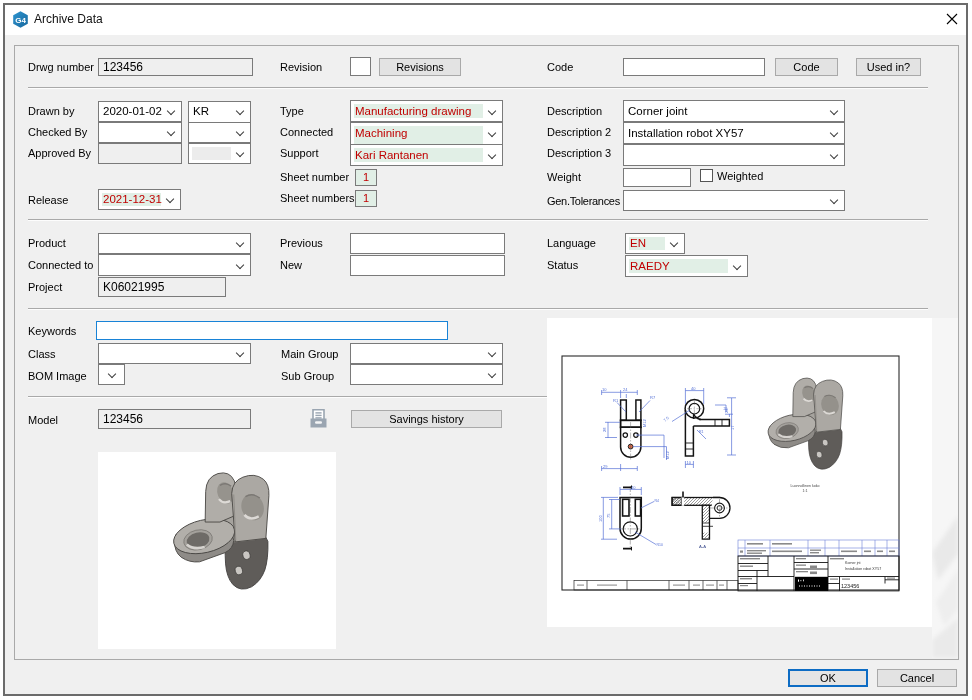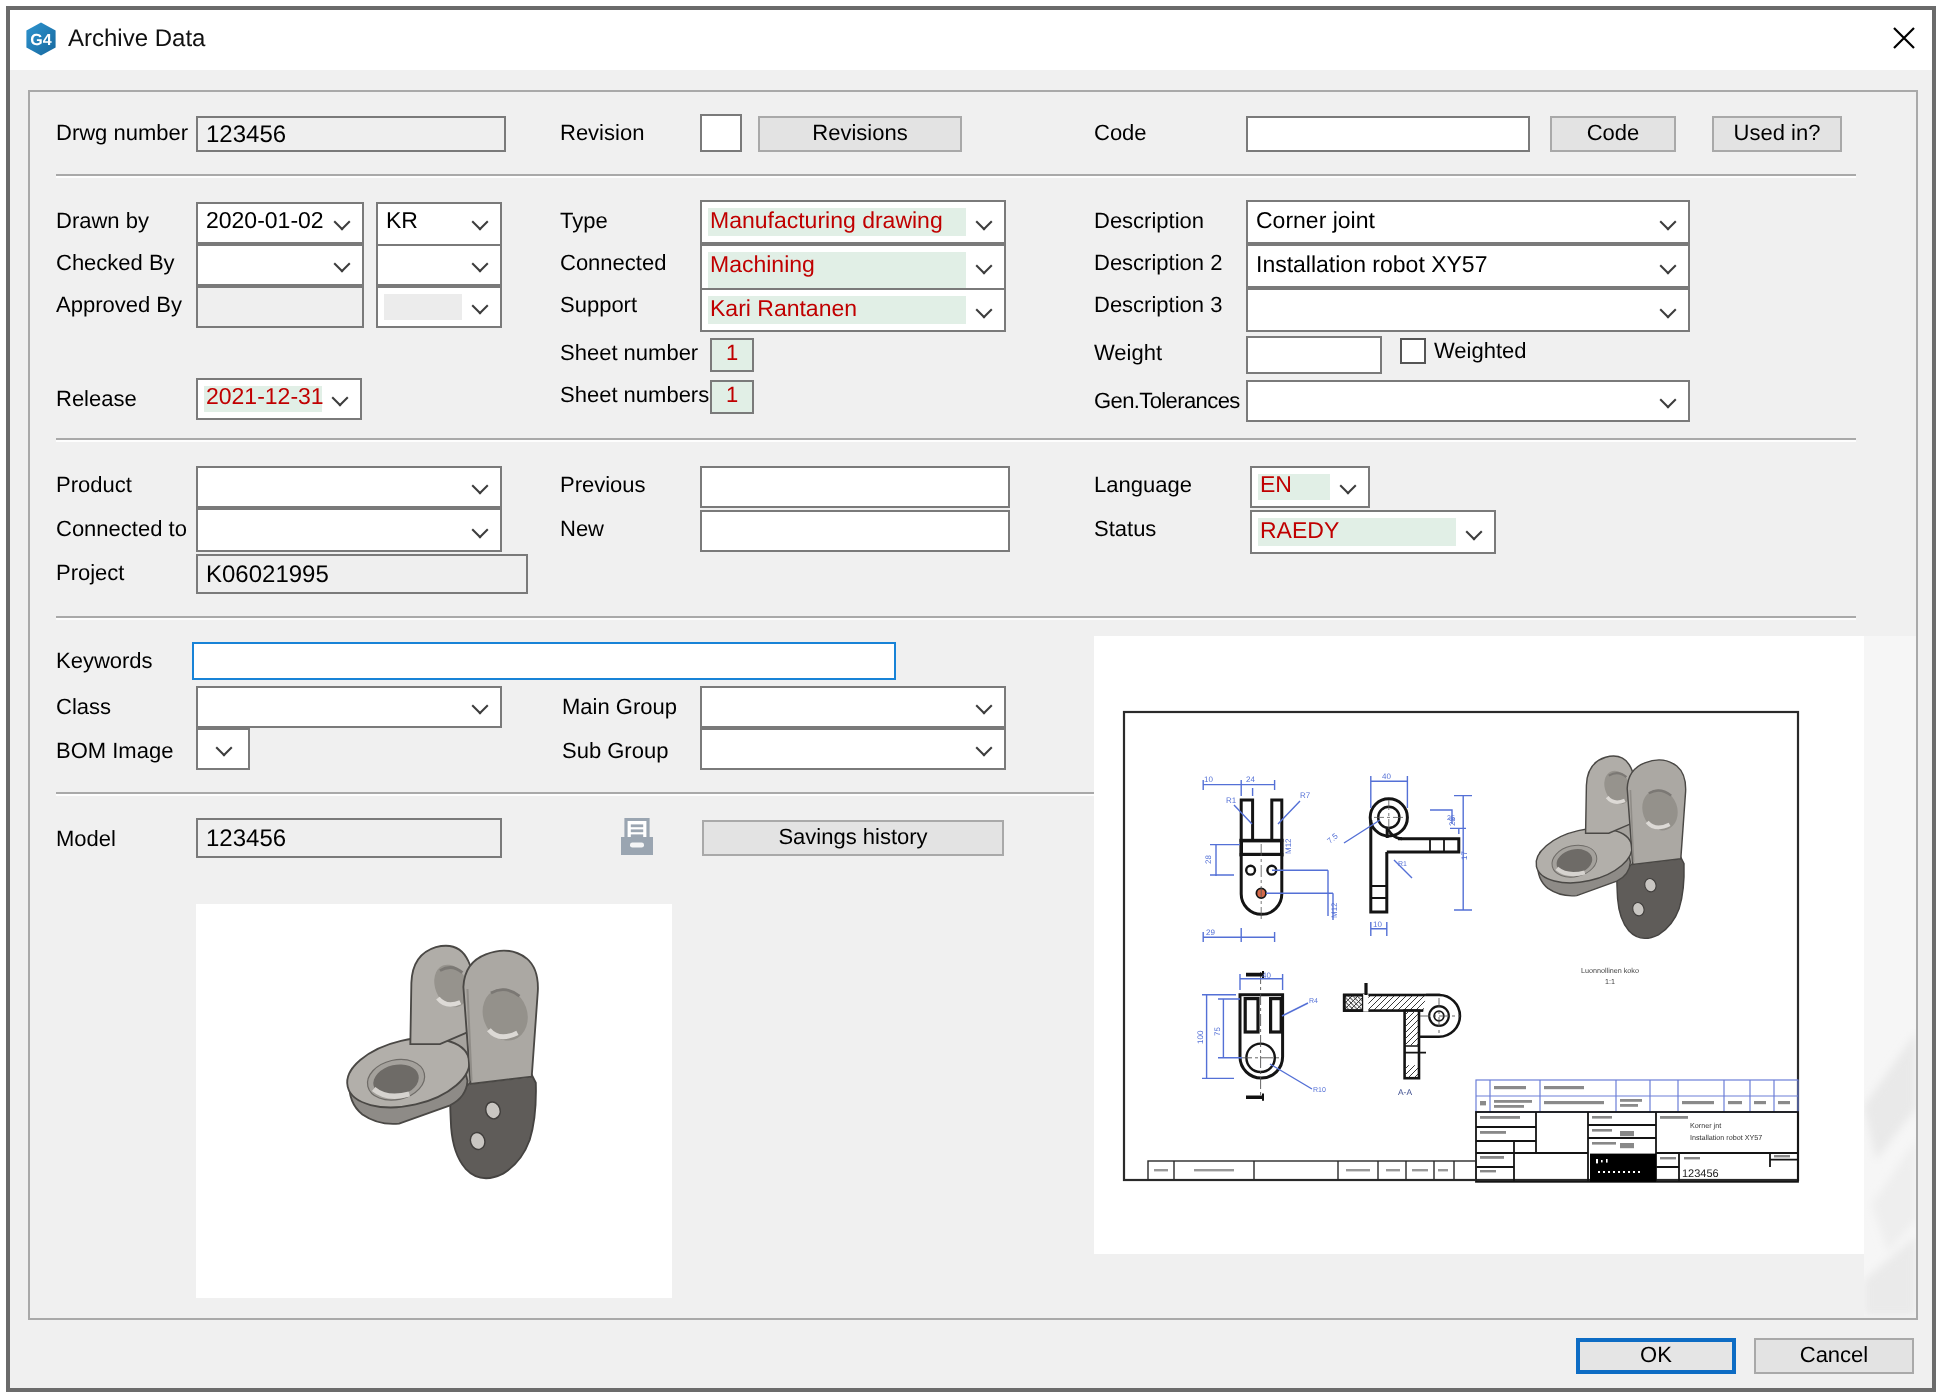--- a/index.html
+++ b/index.html
@@ -44,21 +44,21 @@
 
 <div class="sep" style="left:28px;top:87px;"></div>
 <div class="sep" style="left:28px;top:219px;"></div>
 <div class="sep" style="left:28px;top:308px;"></div>
 <div class="sep" style="left:28px;top:396px;"></div>
 
 <div class="lbl" style="left:28px;top:59px;">Drwg number</div>
 <div class="tb ro" style="left:98px;top:58px;width:155px;height:18px;line-height:16px;">123456</div>
 <div class="lbl" style="left:280px;top:59px;">Revision</div>
 <div class="tb" style="left:350px;top:57px;width:21px;height:19px;"></div>
-<div class="btn" style="left:379px;top:58px;width:102px;height:18px;line-height:16px;">Revisions</div>
+<div class="btn" style="left:379px;top:58px;width:82px;height:18px;line-height:16px;">Revisions</div>
 <div class="lbl" style="left:547px;top:59px;">Code</div>
 <div class="tb" style="left:623px;top:58px;width:142px;height:18px;"></div>
 <div class="btn" style="left:775px;top:58px;width:63px;height:18px;line-height:16px;">Code</div>
 <div class="btn" style="left:856px;top:58px;width:65px;height:18px;line-height:16px;">Used in?</div>
 
 <div class="lbl" style="left:28px;top:103px;">Drawn by</div>
 <div class="lbl" style="left:28px;top:124px;">Checked By</div>
 <div class="lbl" style="left:28px;top:145px;">Approved By</div>
 <div class="lbl" style="left:28px;top:192px;">Release</div>
 
@@ -137,21 +137,21 @@
 
 <div class="lbl" style="left:28px;top:235px;">Product</div>
 <div class="lbl" style="left:28px;top:257px;">Connected to</div>
 <div class="lbl" style="left:28px;top:279px;">Project</div>
 <div class="cb" style="left:98px;top:233px;width:153px;height:21px;">
     <span class="chev" style="top:6px;"></span>
   </div>
 <div class="cb" style="left:98px;top:254px;width:153px;height:22px;">
     <span class="chev" style="top:7px;"></span>
   </div>
-<div class="tb ro" style="left:98px;top:277px;width:166px;height:20px;line-height:18px;">K06021995</div>
+<div class="tb ro" style="left:98px;top:277px;width:128px;height:20px;line-height:18px;">K06021995</div>
 
 <div class="lbl" style="left:280px;top:235px;">Previous</div>
 <div class="lbl" style="left:280px;top:257px;">New</div>
 <div class="tb" style="left:350px;top:233px;width:155px;height:21px;"></div>
 <div class="tb" style="left:350px;top:255px;width:155px;height:21px;"></div>
 
 <div class="lbl" style="left:547px;top:235px;">Language</div>
 <div class="lbl" style="left:547px;top:257px;">Status</div>
 <div class="cb" style="left:625px;top:233px;width:60px;height:21px;">
     <span class="pad"></span>

